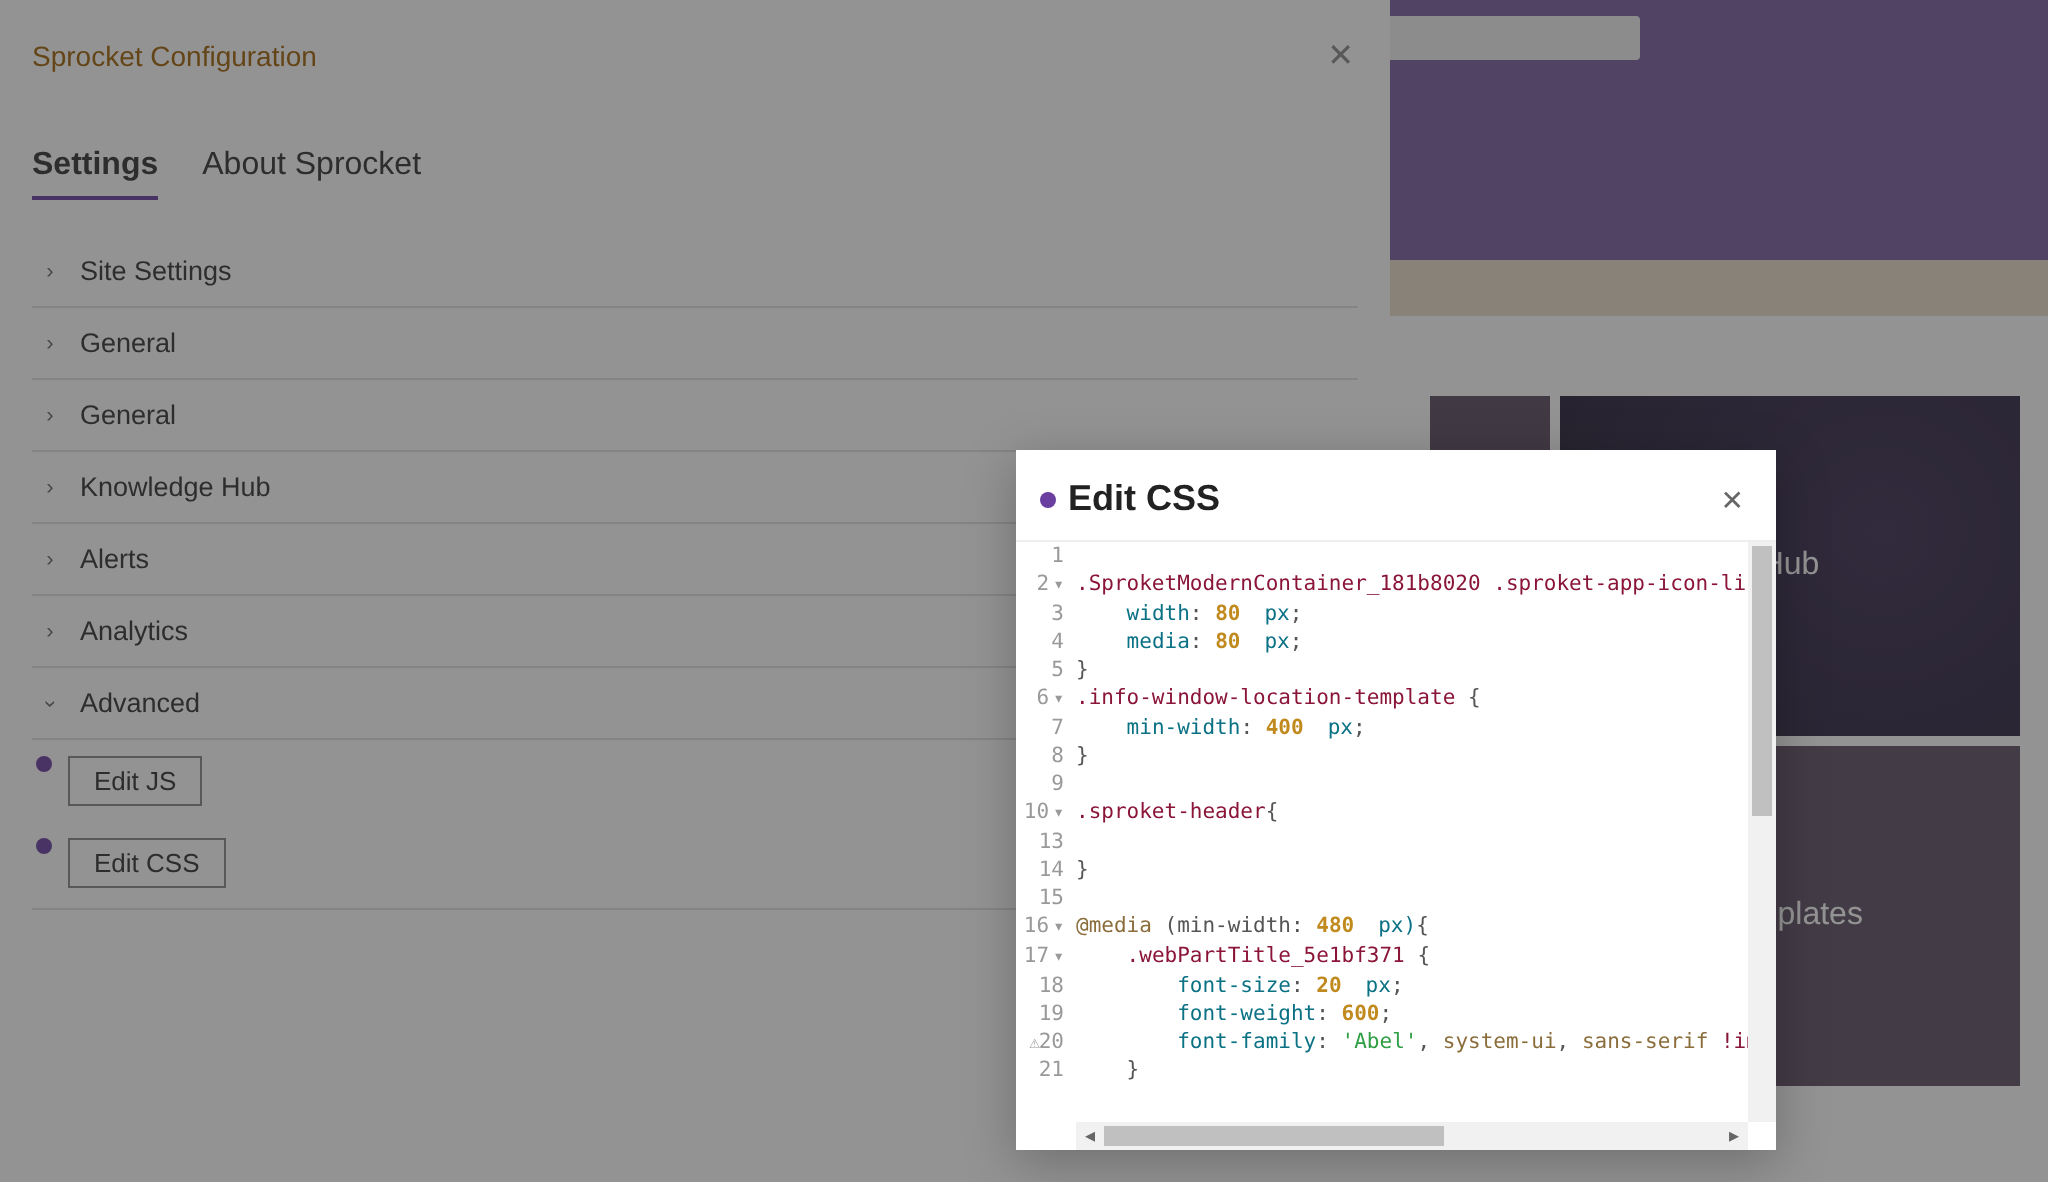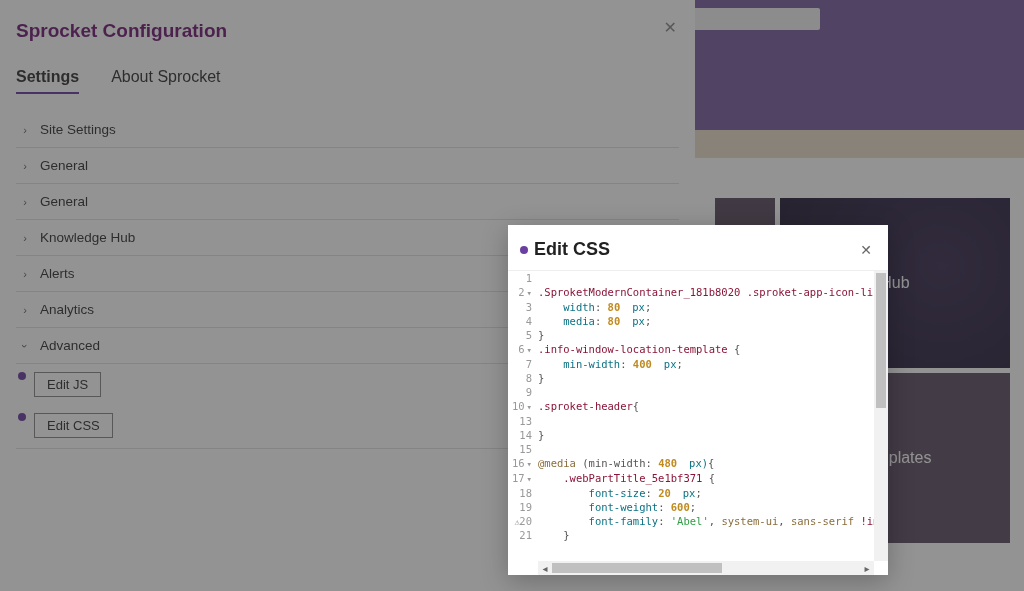--- a/index.html
+++ b/index.html
@@ -61,32 +61,32 @@
 .config-panel {
   position: absolute;
   top: 0; left: 0;
   width: 695px;
   height: 591px;
   background: #fff;
   z-index: 3;
   padding: 20px 16px 0 16px;
 }
 .config-title {
-  font-size: 19px;
-  font-weight: 700;
-  color: #701a75;
+  font-size: 14px;
+  font-weight: 400;
+  color: #a16207;
 }
 .config-close {
   position: absolute;
   top: 18px; right: 18px;
   color: #888;
   font-size: 16px;
   cursor: pointer;
 }
-.tabs { margin-top: 26px; display:flex; gap: 32px; }
+.tabs { margin-top: 38px; display:flex; gap: 22px; }
 .tab {
   font-size: 16px;
   color: #333;
   padding-bottom: 6px;
   cursor: pointer;
 }
 .tab.active {
   font-weight: 600;
   border-bottom: 2px solid #6b3fa0;
 }

